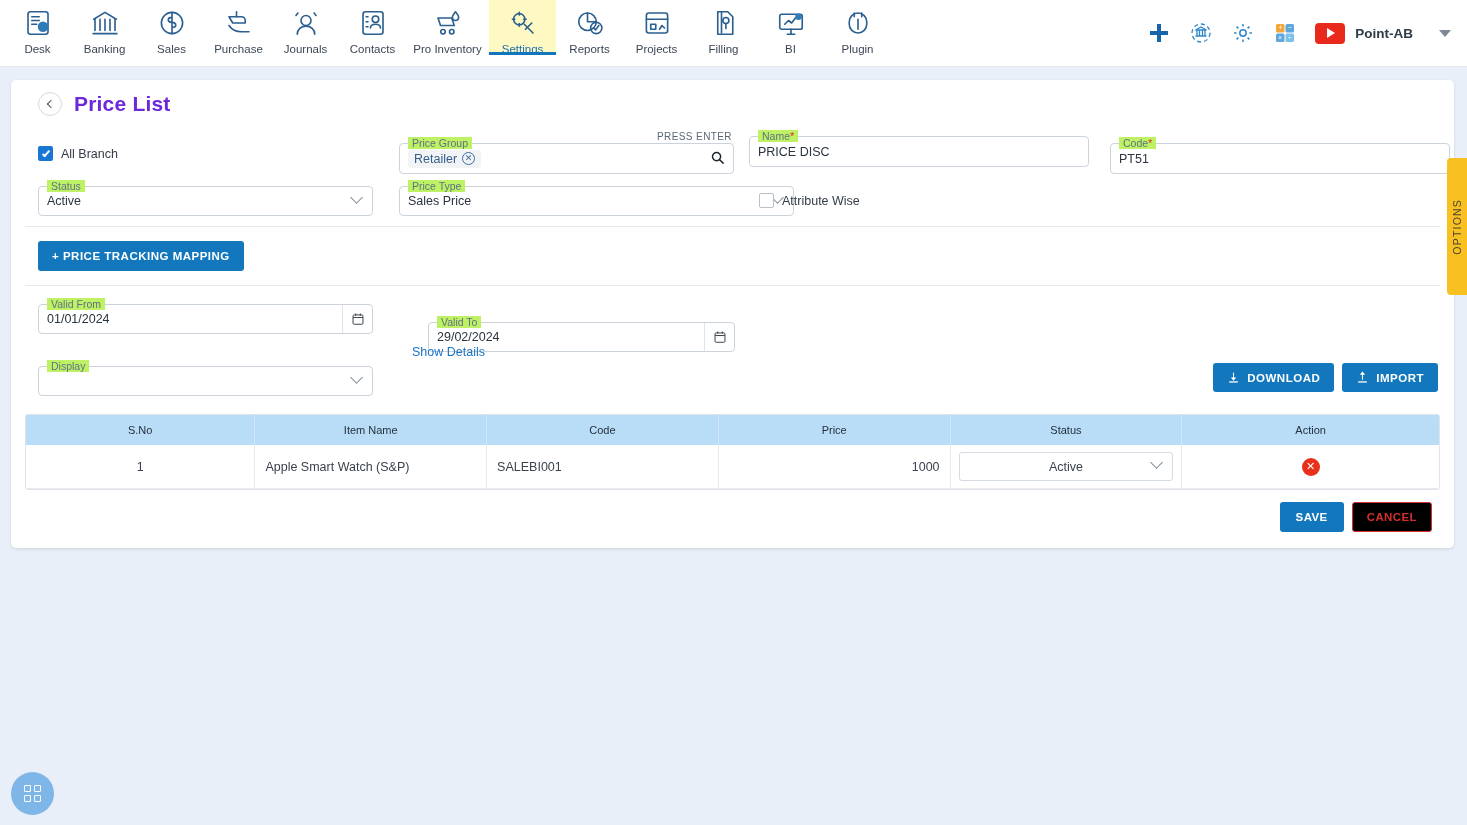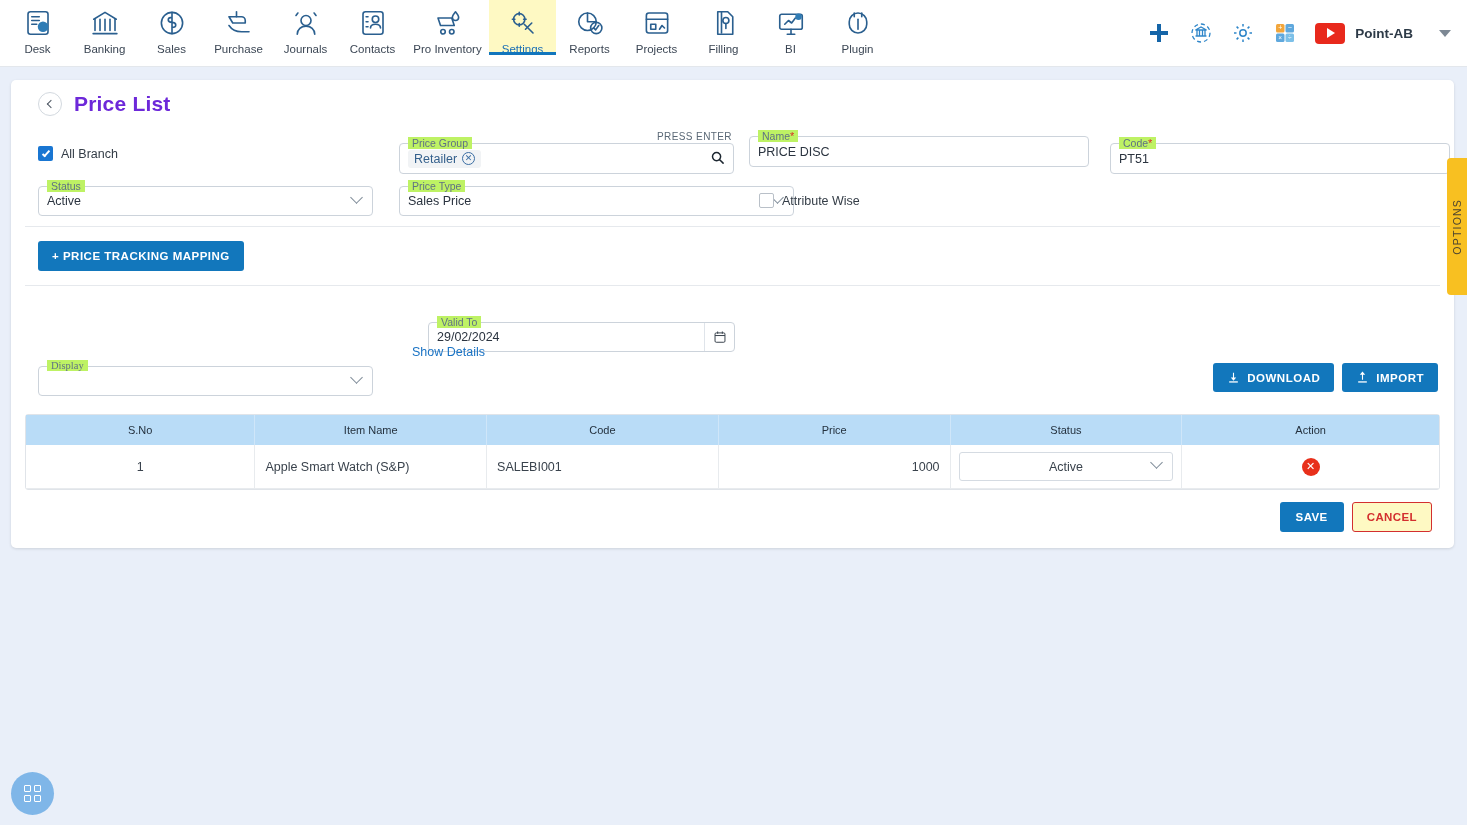--- a/index.html
+++ b/index.html
@@ -190,21 +190,21 @@
     color: #fff; font-size: 11px; display: inline-flex;
     align-items: center; justify-content: center; cursor: pointer; line-height: 1;
   }
   .add-bar { padding: 10px 14px; background: #fff; }
   .btn-add { font-size: 11.5px; padding: 8px 14px; letter-spacing: .5px; }
 
   .foot { display: flex; justify-content: flex-end; gap: 8px; padding: 12px 8px 2px 0; }
   .btn-save { font-size: 11.5px; padding: 8px 16px; letter-spacing: .4px; }
   .btn-cancel {
     font-size: 11.5px; padding: 8px 14px; letter-spacing: .4px;
-    background: #fef9c3; color: #d32f2f; border: 1.5px solid #d32f2f;
+    background: #000000; color: #d32f2f; border: 1.5px solid #d32f2f;
   }
 
   
   .options-tab {
     position: absolute; right: 0; top: 158px; width: 20px; height: 137px;
     background: #f8c021; border-radius: 4px 0 0 4px; cursor: pointer;
     display: flex; align-items: center; justify-content: center;
   }
   .options-tab span {
     writing-mode: vertical-rl; transform: rotate(180deg);
@@ -490,39 +490,51 @@
 
   <div class="divider"></div>
 
   <div style="padding:14px 0 14px 13px;">
     <button class="btn btn-primary btn-ptm">+ PRICE TRACKING MAPPING</button>
   </div>
 
   <div class="divider"></div>
 
   <div style="position:relative; height:68px;">
+    <div class="fld" style="left:13px; top:18px; width:335px;">
+      <div class="box">
+        <span class="flabel">Valid From</span>
+        <span class="val">01/01/2024</span>
+        <span class="cal-btn">
+          <svg width="14" height="14" viewBox="0 0 24 24" fill="none" stroke="#3a434d" stroke-width="1.7">
+            <rect x="3.5" y="5" width="17" height="16" rx="2"></rect>
+              <path d="M3.5 9.5h17M8 2.5v4M16 2.5v4"></path>
+          </svg>
+        </span>
+      </div>
+    </div>
     <div class="fld" style="left:403px; top:18px; width:307px;margin-top:18px;">
       <div class="box">
         <span class="flabel">Valid To</span>
         <span class="val">29/02/2024</span>
         <span class="cal-btn">
           <svg width="14" height="14" viewBox="0 0 24 24" fill="none" stroke="#3a434d" stroke-width="1.7">
             <rect x="3.5" y="5" width="17" height="16" rx="2"></rect>
               <path d="M3.5 9.5h17M8 2.5v4M16 2.5v4"></path>
           </svg>
         </span>
       </div>
     </div>
     <div style="position:absolute; left:387px; top:56px;">
       <span class="link-show">Show Details</span>
     </div>
   </div>
 
   <div style="position:relative; height:50px;">
-    <div class="fld" style="left:13px; top:12px; width:335px;font-family:Liberation Serif, serif;">
+    <div class="fld" style="left:13px; top:12px; width:335px;">
       <div class="box">
         <span class="flabel">Display</span>
         <span class="val"></span>
         <span class="sel-caret">
             <i></i>
           </span>
       </div>
     </div>
     <div style="position:absolute; right:2px; top:9px; display:flex; gap:8px;">
       <button class="btn btn-primary dl-btn">

